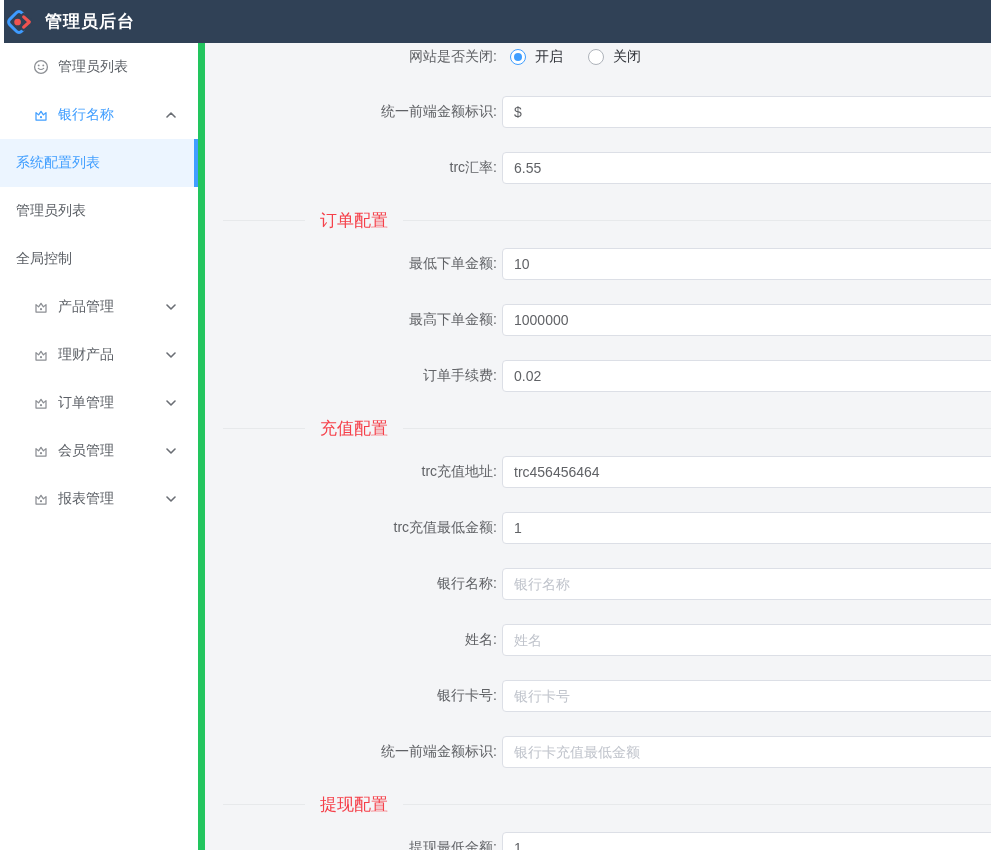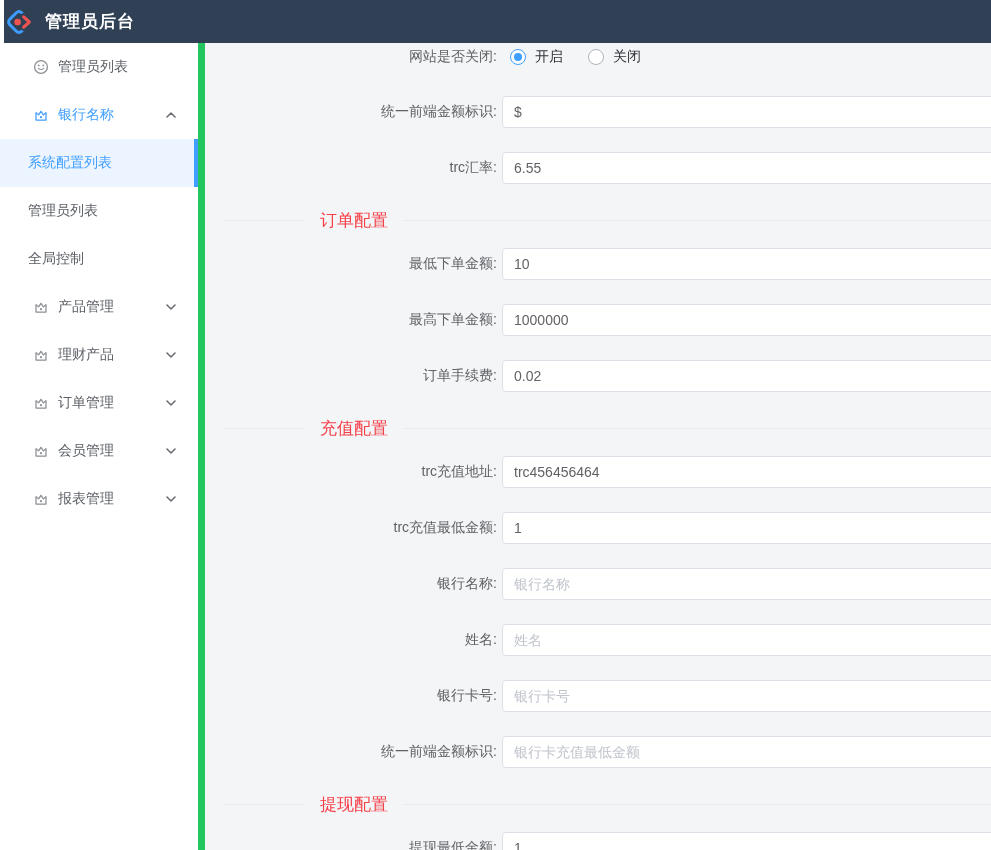--- a/index.html
+++ b/index.html
@@ -28,21 +28,21 @@
   }
   .menu-item {
     height:48px; display:flex; align-items:center;
     padding-left:33px; padding-right:18px;
     font-size:14px; color:#5c6066; cursor:pointer; position:relative;
   }
   .menu-item .mi-icon { width:16px; height:16px; margin-right:9px; flex-shrink:0; }
   .menu-item .chevron { position:absolute; right:22px; top:21px; }
   .menu-item.active-parent { color:#409eff; }
   .submenu-item {
-    height:48px; display:flex; align-items:center; padding-left:28px;
+    height:48px; display:flex; align-items:center; padding-left:16px;
     font-size:14px; color:#5c6066; cursor:pointer;
   }
   .submenu-item.active {
     background:#ecf5ff; color:#409eff; border-right:4px solid #409eff;
   }
 
   
   .main {
     position:absolute; top:43px; left:205px; width:786px; height:807px;
     background:#f4f5f7; overflow:hidden;

